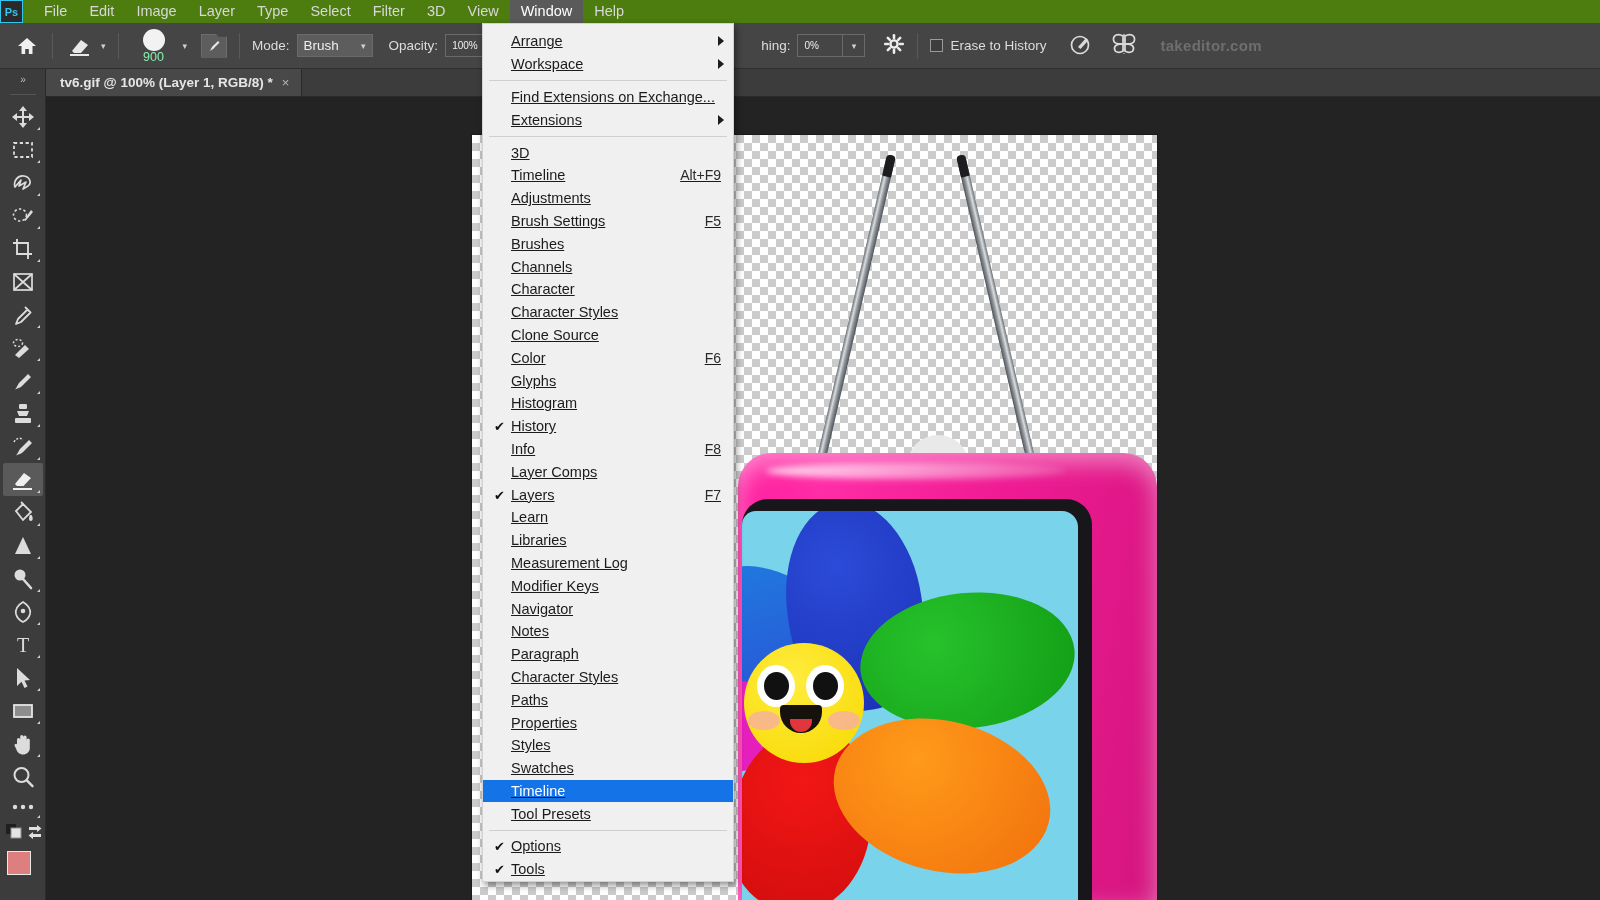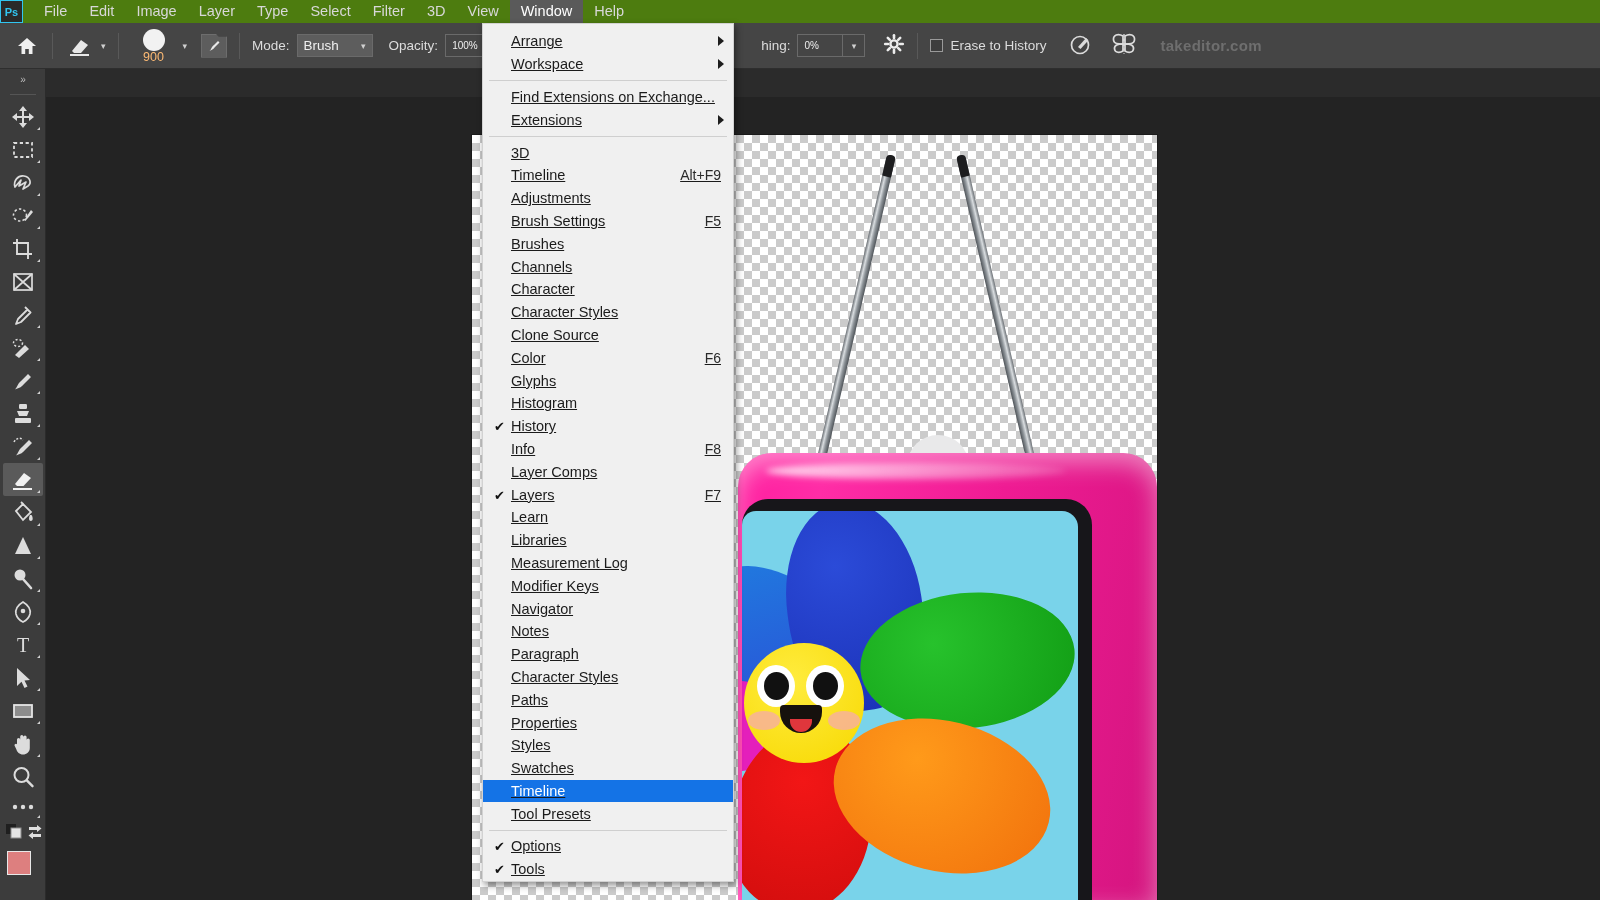--- a/index.html
+++ b/index.html
@@ -36,21 +36,21 @@
   }
   .ob-sep{ width:1px; height:26px; background:#595959; margin:0 12px; flex:0 0 auto;}
   .home-icon{ width:26px;height:26px; display:flex;align-items:center;justify-content:center; }
   .eraser-tool{ width:30px;height:26px; display:flex;align-items:center;justify-content:center; }
   .caret{ font-size:9px; color:#cfcfcf; margin-left:6px; }
   .brush-preview{
     width:46px; height:42px; display:flex; flex-direction:column;
     align-items:center; justify-content:center;
   }
   .brush-dot{ width:22px;height:22px;border-radius:50%; background:#f2f2f2; }
-  .brush-size{ font-size:12.5px; color:#fdba74; margin-top:1px; line-height:11px;}
+  .brush-size{ font-size:12.5px; color:#86efac; margin-top:1px; line-height:11px;}
   .brush-panel-btn{
     width:26px;height:24px;background:#5d5d5d;border:1px solid #6d6d6d;
     display:flex;align-items:center;justify-content:center;
     clip-path: polygon(0 0, 55% 0, 68% 14%, 100% 14%, 100% 100%, 0 100%);
   }
   .ob-label{ font-size:13.5px; color:#dcdcdc; margin-right:7px; white-space:nowrap;}
   .ob-select{
     height:23px; min-width:68px; background:#5d5d5d; border:1px solid #6a6a6a;
     color:#efefef; font-size:13.5px; display:flex; align-items:center;
     padding:0 6px; justify-content:space-between; gap:8px;
@@ -341,20 +341,26 @@
         <path d="M15 4 C20 1 25 3 24.5 8 C24 12 20 12 15 12 Z" fill="none" stroke="#dcdcdc" stroke-width="1.7"></path>
         <path d="M15 12 C20 12 24 13 23.5 17 C23 21 18 21 15 19 Z" fill="none" stroke="#dcdcdc" stroke-width="1.7"></path>
         <path d="M14 2 V22" stroke="#dcdcdc" stroke-width="1.3" stroke-dasharray="2.4 2.4"></path>
       </svg>
     </div>
 
     <div style="width:22px"></div>
     <div class="watermark">takeditor.com</div>
   </div>
 
+  <div class="tabbar">
+    <div class="doc-tab">
+      <span>tv6.gif @ 100% (Layer 1, RGB/8) *</span>
+      <span class="tab-close">×</span>
+    </div>
+  </div>
 
   <div class="toolbar">
     <div class="tb-collapse">»</div>
     <div class="tb-divider"></div>
     <div id="toolbar-tools" style="display:flex;flex-direction:column;align-items:center;">
         <div class="tool">
           <svg width="24" height="24" viewBox="0 0 24 24">
             <path d="M12 1 L16 6 H13 V11 H18 V8 L23 12 L18 16 V13 H13 V18 H16 L12 23 L8 18 H11 V13 H6 V16 L1 12 L6 8 V11 H11 V6 H8 Z" fill="#dcdcdc"></path>
           </svg>
           <span class="corner"></span>

